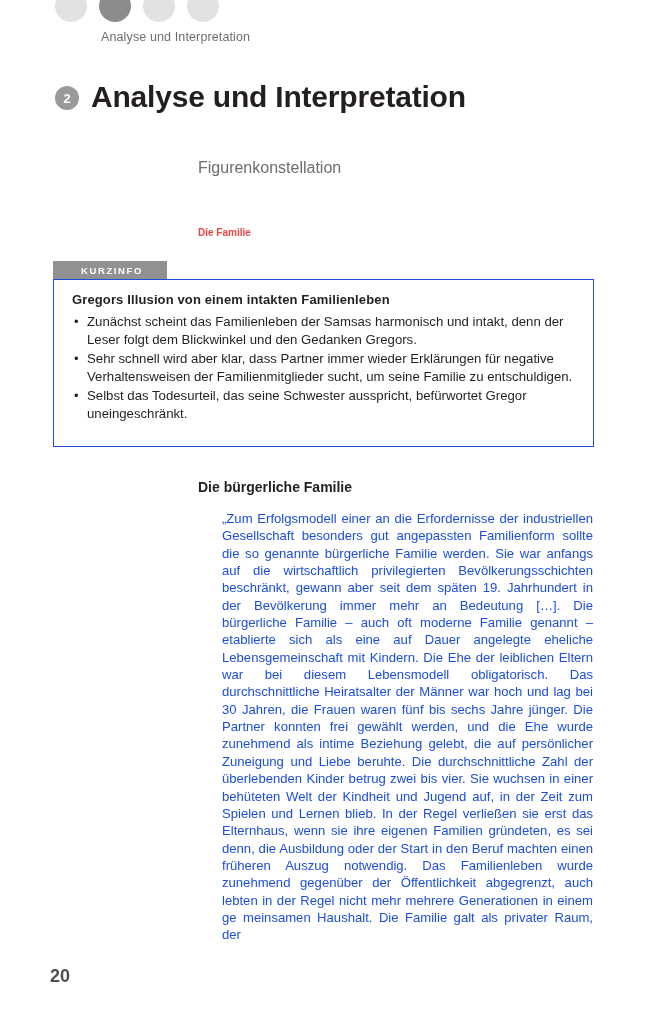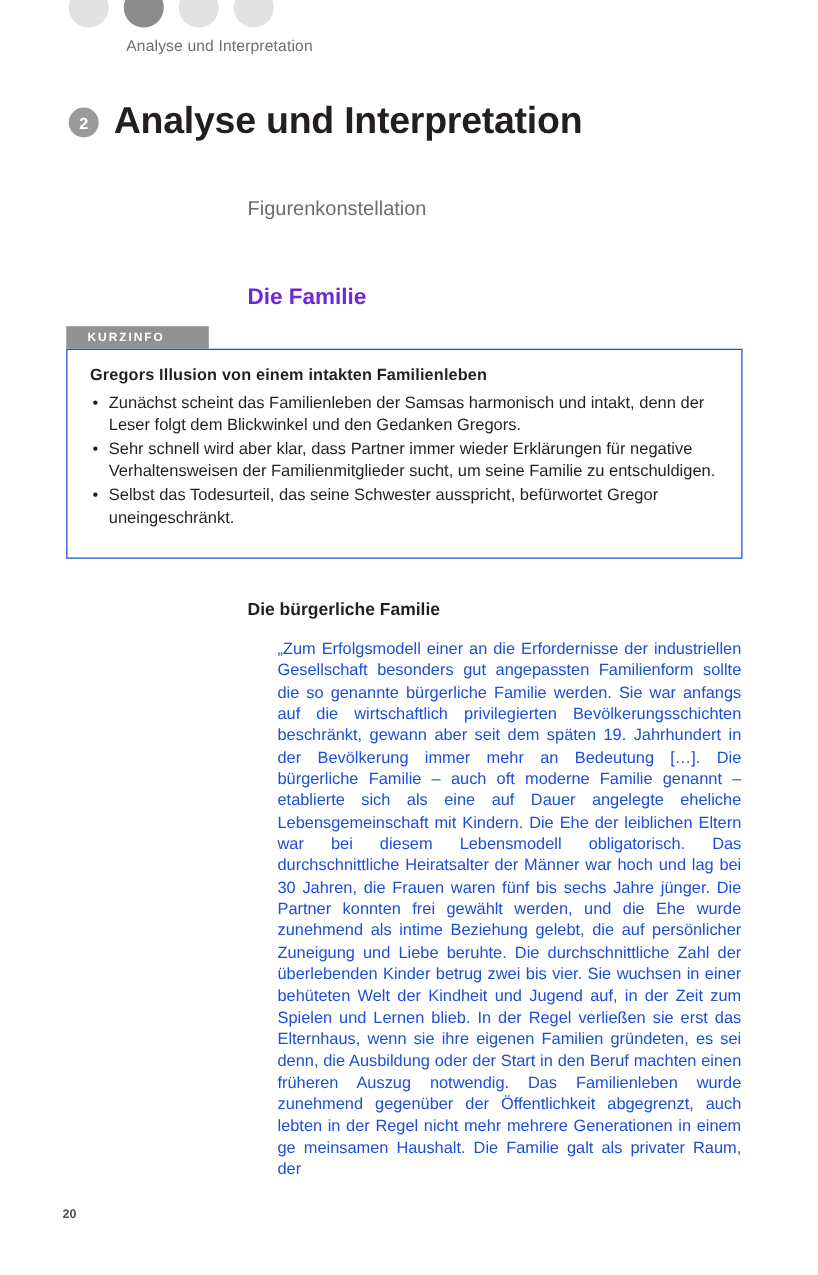--- a/index.html
+++ b/index.html
@@ -102,44 +102,44 @@
     top: 159px;
     font-size: 16px;
     color: #6d6d6d;
     font-weight: normal;
   }
 
   .sub-heading {
     position: absolute;
     left: 198px;
     top: 227px;
-    font-size: 18px;
-    font-weight: bold;
-    color: #6d28d9;
+    font-size: 10px;
+    font-weight: bold;
+    color: #ef4444;
   }
 
   
   .infobox-wrap {
     position: absolute;
     left: 53px;
     top: 261px;
     width: 541px;
   }
 
   .infobox-tab {
     width: 114px;
     height: 18px;
     background: #919191;
     color: #ffffff;
     font-size: 9.5px;
     font-weight: bold;
     letter-spacing: 1.6px;
     display: flex;
     align-items: center;
-    padding-left: 17px;
+    padding-left: 28px;
   }
 
   .infobox-body {
     border: 1px solid #1d4ed8;
     background: #ffffff;
     padding: 12px 16px 14px 18px;
     min-height: 168px;
   }
 
   .infobox-title {
@@ -193,21 +193,21 @@
     text-justify: inter-word;
     color: #1d4ed8;
     hyphens: manual;
   }
 
   
   .folio {
     position: absolute;
     left: 50px;
     top: 966px;
-    font-size: 10px;
+    font-size: 18px;
     font-weight: bold;
     color: #4f4f4f;
   }
 </style>
 </head>
 <body>
 
 <div class="page">
 
   <div class="runhead">

